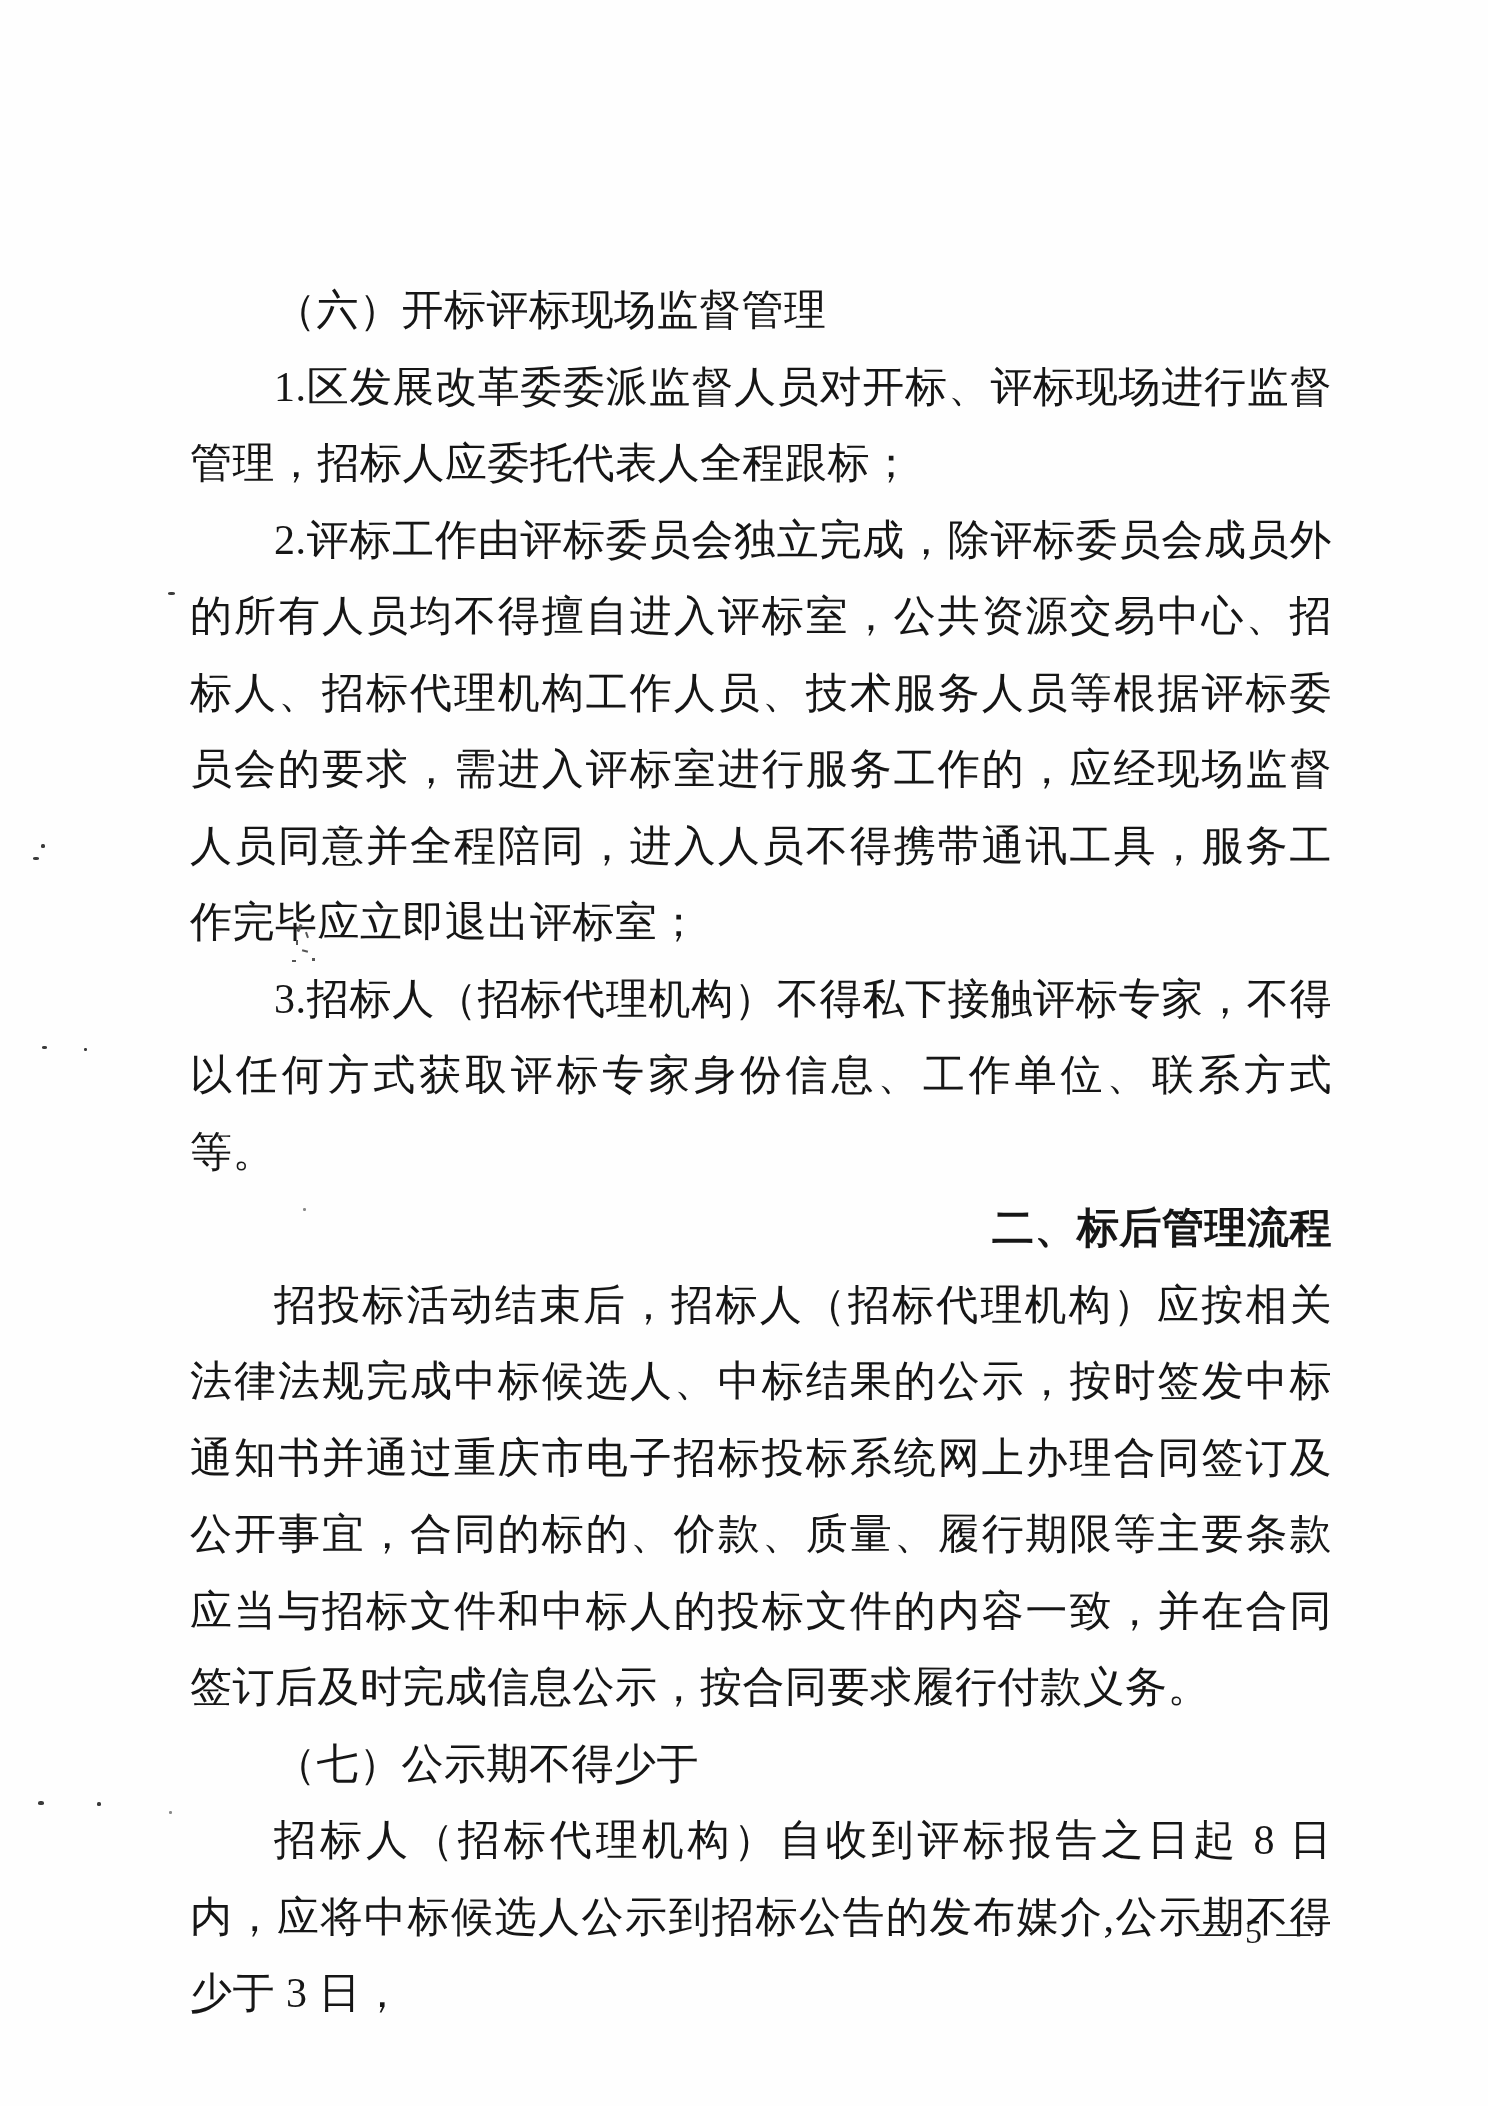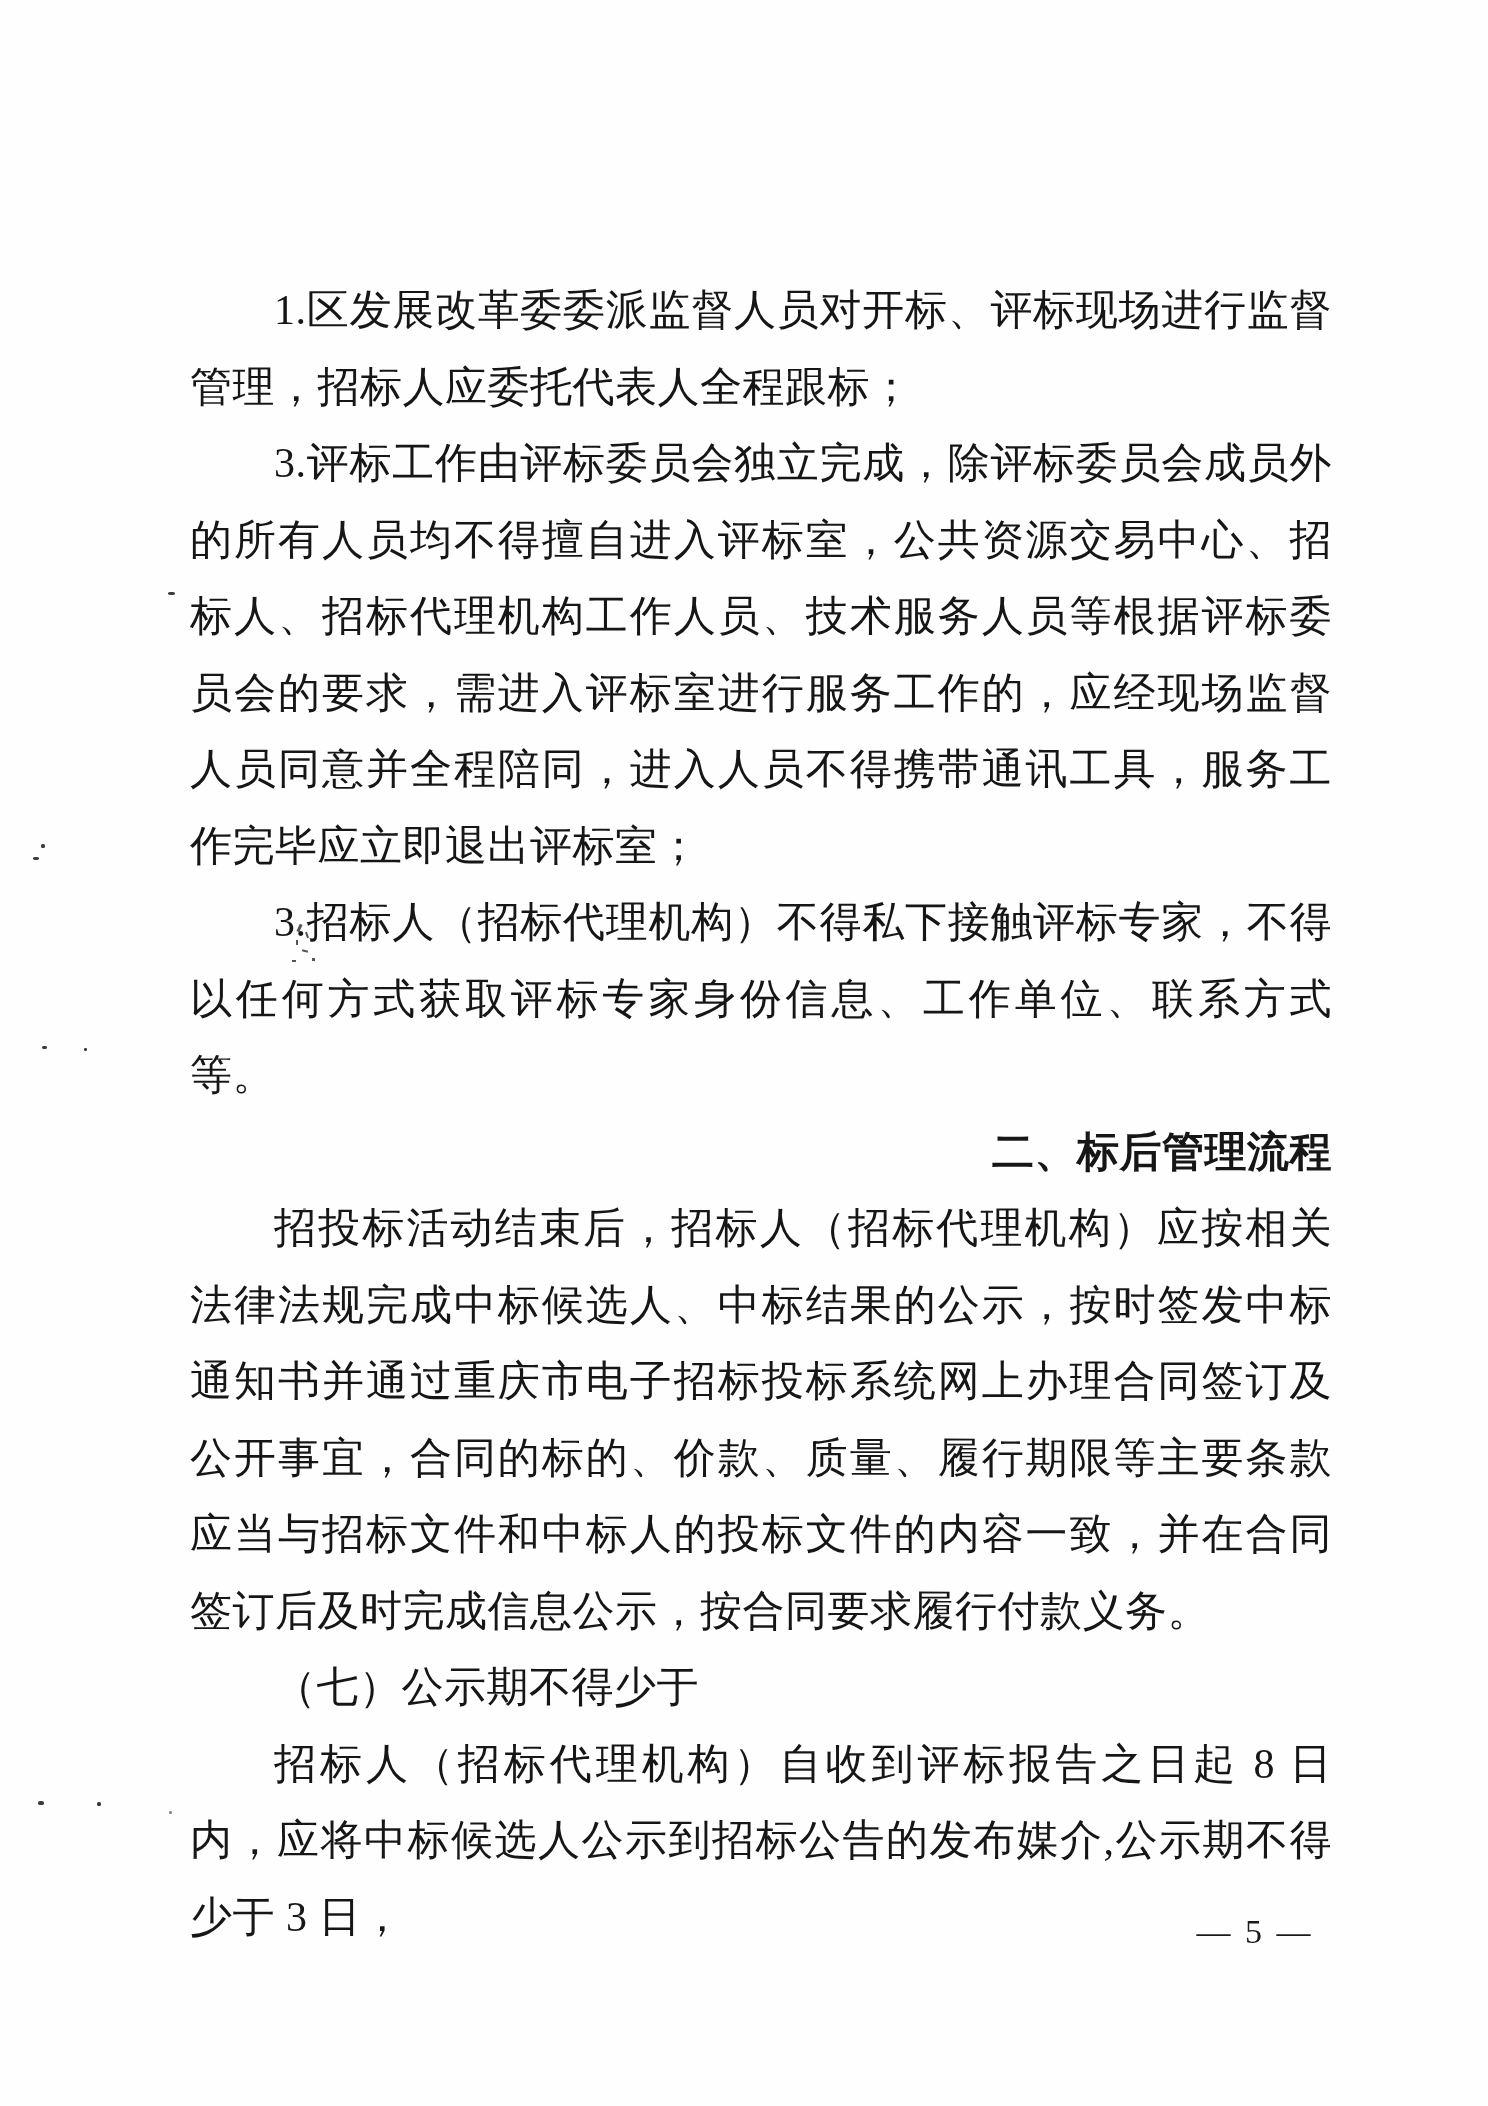--- a/index.html
+++ b/index.html
@@ -70,22 +70,23 @@
     background: #555;
     display: block;
   }
 </style>
 </head>
 <body>
 
 <div class="page">
 
   <div class="textblock">
+    <p class="para subheading">（六）开标评标现场监督管理</p>
     <p class="para">1.区发展改革委委派监督人员对开标、评标现场进行监督管理，招标人应委托代表人全程跟标；</p>
-    <p class="para">3.评标工作由评标委员会独立完成，除评标委员会成员外的所有人员均不得擅自进入评标室，公共资源交易中心、招标人、招标代理机构工作人员、技术服务人员等根据评标委员会的要求，需进入评标室进行服务工作的，应经现场监督人员同意并全程陪同，进入人员不得携带通讯工具，服务工作完毕应立即退出评标室；</p>
+    <p class="para">2.评标工作由评标委员会独立完成，除评标委员会成员外的所有人员均不得擅自进入评标室，公共资源交易中心、招标人、招标代理机构工作人员、技术服务人员等根据评标委员会的要求，需进入评标室进行服务工作的，应经现场监督人员同意并全程陪同，进入人员不得携带通讯工具，服务工作完毕应立即退出评标室；</p>
     <p class="para">3.招标人（招标代理机构）不得私下接触评标专家，不得以任何方式获取评标专家身份信息、工作单位、联系方式等。</p>
     <p class="para heading-bold">二、标后管理流程</p>
     <p class="para">招投标活动结束后，招标人（招标代理机构）应按相关法律法规完成中标候选人、中标结果的公示，按时签发中标通知书并通过重庆市电子招标投标系统网上办理合同签订及公开事宜，合同的标的、价款、质量、履行期限等主要条款应当与招标文件和中标人的投标文件的内容一致，并在合同签订后及时完成信息公示，按合同要求履行付款义务。</p>
     <p class="para subheading">（七）公示期不得少于</p>
     <p class="para">招标人（招标代理机构）自收到评标报告之日起 8 日内，应将中标候选人公示到招标公告的发布媒介,公示期不得少于 3 日，</p>
   </div>
 
   <div class="pagenum">— 5 —</div>
 
   <span class="speck" style="left:168px; top:592px; width:7px; height:3px;"></span>

